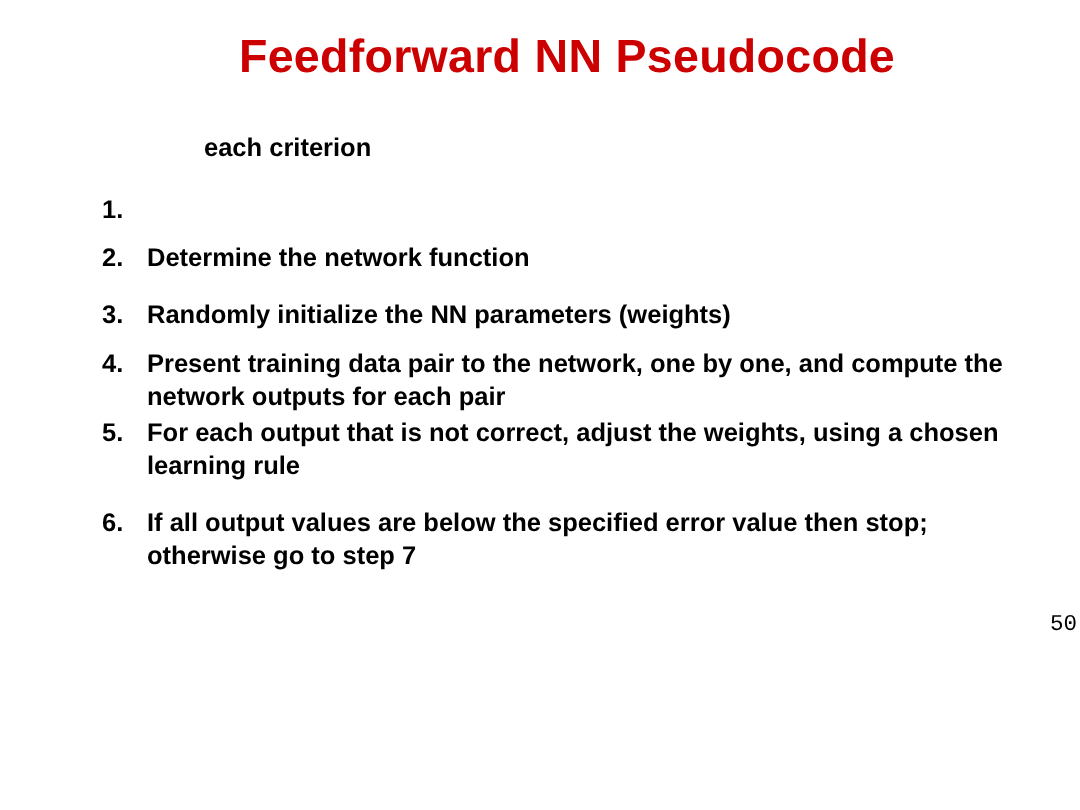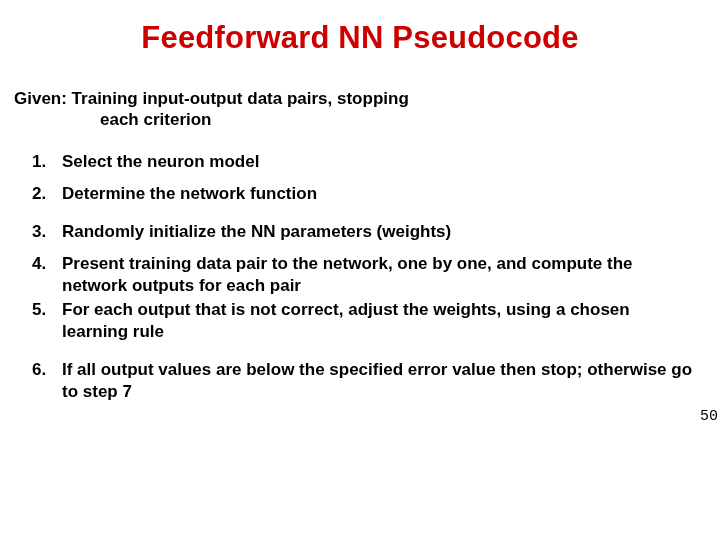--- a/index.html
+++ b/index.html
@@ -10,20 +10,21 @@
     background: #fff;
     font-family: Arial, Helvetica, sans-serif;
     color: #000;
     overflow: hidden;
   }
   .slide {
     position: relative;
     width: 720px;
     height: 463px;
     box-sizing: border-box;
+    padding-left: 36px;
   }
   .title {
     color: #cc0000;
     font-weight: bold;
     font-size: 31px;
     text-align: center;
     padding-top: 20px;
     letter-spacing: 0.2px;
   }
   .given {
@@ -85,28 +86,26 @@
   }
 </style>
 </head>
 <body>
 
 <div class="slide">
 
   <div class="title">Feedforward NN Pseudocode</div>
 
   <div class="given">
-    <span>Given: Training input-output data pairs, stopping</span>
     <span class="indent">each criterion</span>
   </div>
 
   <div class="steps">
     <div class="step">
       <div class="num">1.</div>
-      <div class="txt">Select the neuron model</div>
     </div>
     <div class="step">
       <div class="num">2.</div>
       <div class="txt">Determine the network function</div>
     </div>
     <div class="gap"></div>
     <div class="step">
       <div class="num">3.</div>
       <div class="txt">Randomly initialize the NN parameters (weights)</div>
     </div>

